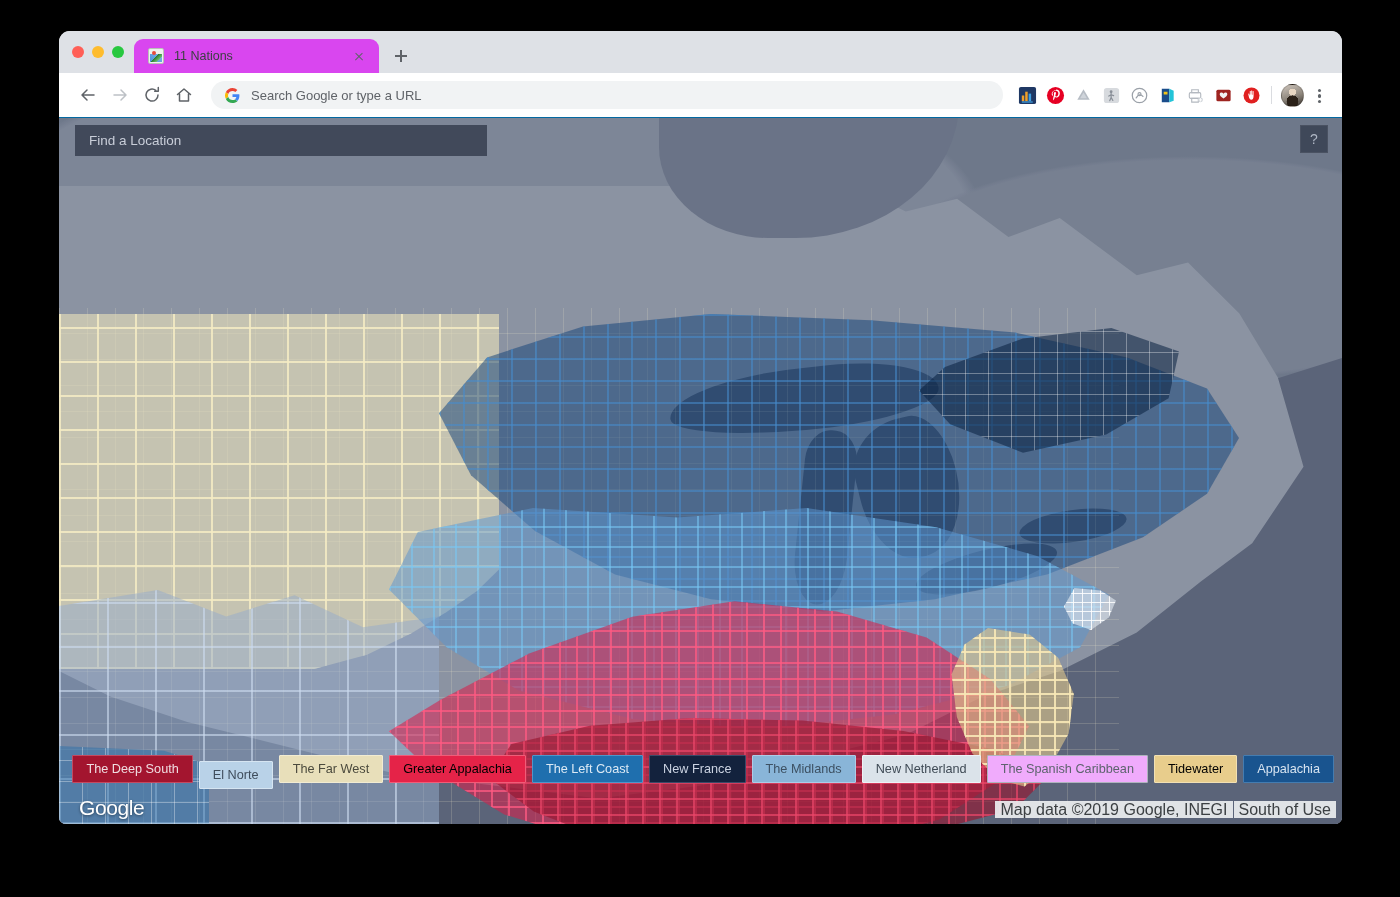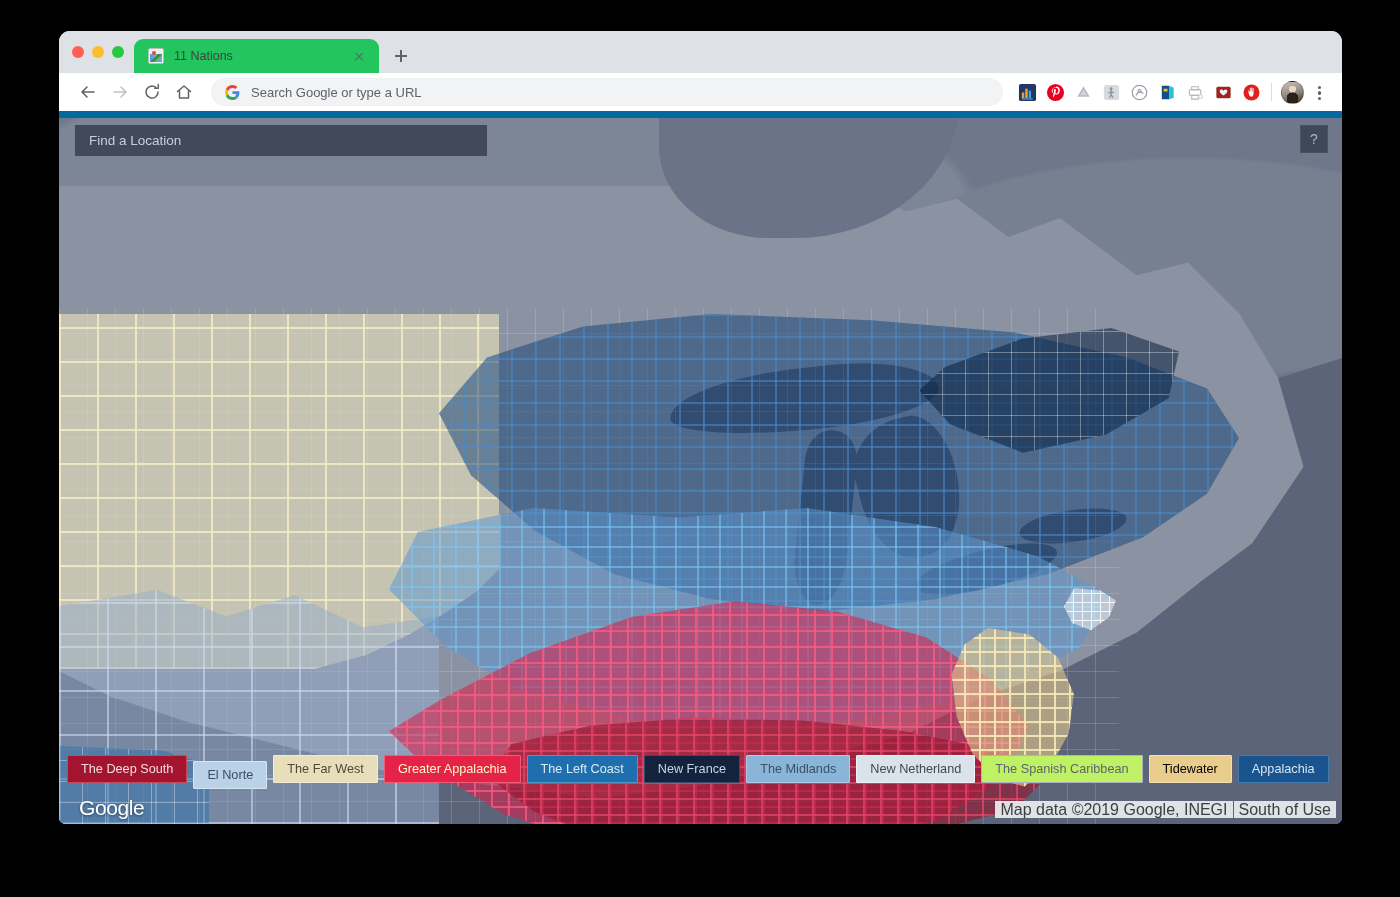--- a/index.html
+++ b/index.html
@@ -53,21 +53,21 @@
   .tl-close { background: #ff5f57; }
   .tl-min   { background: #febc2e; }
   .tl-max   { background: #28c840; }
 
   .tab {
     position: relative;
     display: flex;
     align-items: center;
     height: 34px;
     width: 245px;
-    background: #22c55e;
+    background: #d946ef;
     border-radius: 9px 9px 0 0;
     padding: 0 10px 0 14px;
     gap: 10px;
   }
   .tab-favicon {
     width: 16px; height: 16px;
     flex: 0 0 16px;
     border-radius: 2px;
     background: #eef1ee;
     border: 1px solid #b9c0b8;
@@ -125,21 +125,21 @@
   .new-tab::after  { left:13.2px; top:8px; width:1.6px; height:12px; }
 
   
   .toolbar {
     height: 45px;
     background: #ffffff;
     display: flex;
     align-items: center;
     padding: 0 10px 0 14px;
     gap: 2px;
-    border-bottom: 7px solid #0369a1;
+    border-bottom: 1px solid #0369a1;
   }
   .nav-btn {
     width: 30px; height: 30px;
     flex: 0 0 30px;
     position: relative;
     border-radius: 50%;
     cursor: pointer;
   }
   .nav-btn svg { position: absolute; left: 5px; top: 5px; }
 
@@ -427,21 +427,21 @@
     display: flex; align-items: center; justify-content: center;
     cursor: pointer;
     border: 1px solid rgba(255,255,255,0.06);
   }
 
   
   .legend {
     position: absolute;
     left: 0; right: 0; bottom: 35px;
     display: flex;
-    justify-content: flex-start;
+    justify-content: flex-end;
     align-items: center;
     gap: 6px;
     padding: 0 8px;
   }
   .legend-btn {
     height: 28px;
     display: flex; align-items: center; justify-content: center;
     padding: 0 13px;
     font-size: 12.7px;
     white-space: nowrap;
@@ -675,26 +675,26 @@
       <div class="find-location">
         <span class="find-location-text">Find a Location</span>
       </div>
 
       <div class="help-btn">?</div>
 
       <div class="legend">
           <div class="legend-btn" style="background: rgb(163, 21, 47); border-color: rgb(196, 74, 96); color: rgb(240, 221, 225);">The Deep South</div>
           <div class="legend-btn" style="background: rgb(185, 210, 232); border-color: rgb(214, 229, 242); color: rgb(63, 77, 92); margin-top: 12px;">El Norte</div>
           <div class="legend-btn" style="background: rgb(232, 223, 186); border-color: rgb(242, 236, 210); color: rgb(75, 74, 61);">The Far West</div>
-          <div class="legend-btn" style="background: rgb(229, 35, 72); border-color: rgb(240, 93, 120); color: #fef9c3;">Greater Appalachia</div>
+          <div class="legend-btn" style="background: rgb(229, 35, 72); border-color: rgb(240, 93, 120); color: #000000;">Greater Appalachia</div>
           <div class="legend-btn" style="background: rgb(31, 111, 174); border-color: rgb(79, 150, 201); color: rgb(220, 234, 245);">The Left Coast</div>
           <div class="legend-btn" style="background: rgb(19, 34, 61); border-color: rgb(59, 74, 104); color: rgb(203, 211, 226);">New France</div>
           <div class="legend-btn" style="background: rgb(137, 181, 216); border-color: rgb(174, 203, 230); color: rgb(61, 81, 99);">The Midlands</div>
           <div class="legend-btn" style="background: rgb(219, 227, 234); border-color: rgb(238, 242, 246); color: rgb(63, 74, 85);">New Netherland</div>
-          <div class="legend-btn" style="background: #bef264; border-color: rgb(174, 180, 189); color: rgb(93, 99, 110);">The Spanish Caribbean</div>
+          <div class="legend-btn" style="background: #f0abfc; border-color: rgb(174, 180, 189); color: rgb(93, 99, 110);">The Spanish Caribbean</div>
           <div class="legend-btn" style="background: rgb(232, 205, 140); border-color: rgb(242, 224, 179);">Tidewater</div>
           <div class="legend-btn" style="background: rgb(25, 84, 143); border-color: rgb(68, 124, 176); color: rgb(214, 227, 240);">Appalachia</div>
         </div>
 
       <div class="google-wm">Google</div>
 
       <div class="attrib">
         <span>Map data ©2019 Google, INEGI</span>
         <span>South of Use</span>
       </div>

